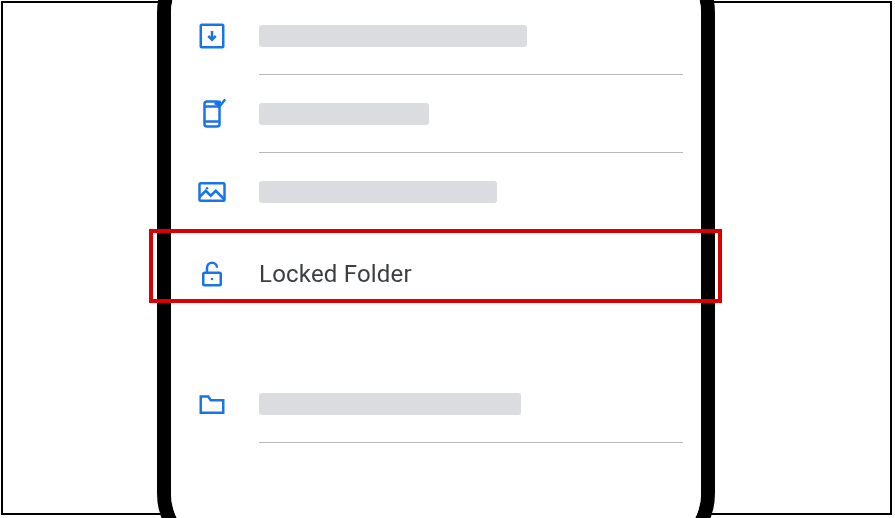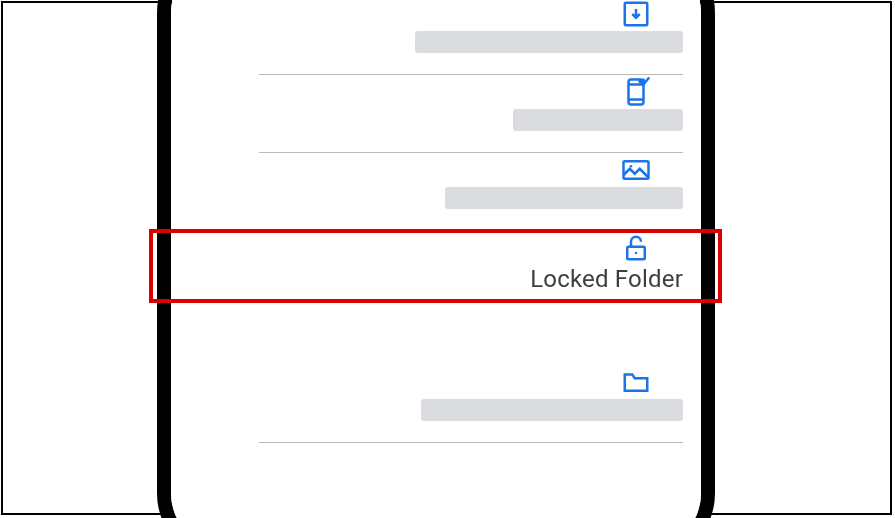--- a/index.html
+++ b/index.html
@@ -5,21 +5,21 @@
   html,body{margin:0;padding:0;width:895px;height:518px;background:#fff;
     font-family:Roboto,"Helvetica Neue",Arial,sans-serif;}
   .outer-frame{position:absolute;left:1px;top:1px;width:891px;height:514px;
     border:2px solid #000;box-sizing:border-box;}
   
   .phone{position:absolute;left:154px;top:-60px;width:558px;height:620px;
     border:14px solid #000;border-radius:70px;box-sizing:border-box;
     background:#fff;overflow:hidden;}
   .screen{position:absolute;left:0;top:0;right:0;bottom:0;background:#fff;}
   .list{position:absolute;left:24px;right:18px;top:40px;}
-  .row{display:flex;align-items:flex-end;height:78px;position:relative;flex-direction:column;}
+  .row{display:flex;align-items:center;height:78px;position:relative;}
   .row .icon{width:34px;height:34px;flex:0 0 34px;margin-right:30px;
     display:flex;align-items:center;justify-content:center;}
   .row .icon svg{width:30px;height:30px;stroke:#1a73e8;fill:none;
     stroke-width:2;}
   .ph{height:22px;background:#dadce0;border-radius:3px;}
   .sep{position:absolute;left:64px;right:0;bottom:0;height:1px;
     background:#b9b9b9;}
   .label{font-size:24px;color:#3c4043;letter-spacing:.2px;}
   .section{padding:26px 0 22px 0;}
   .section .ph{margin-left:0;}

